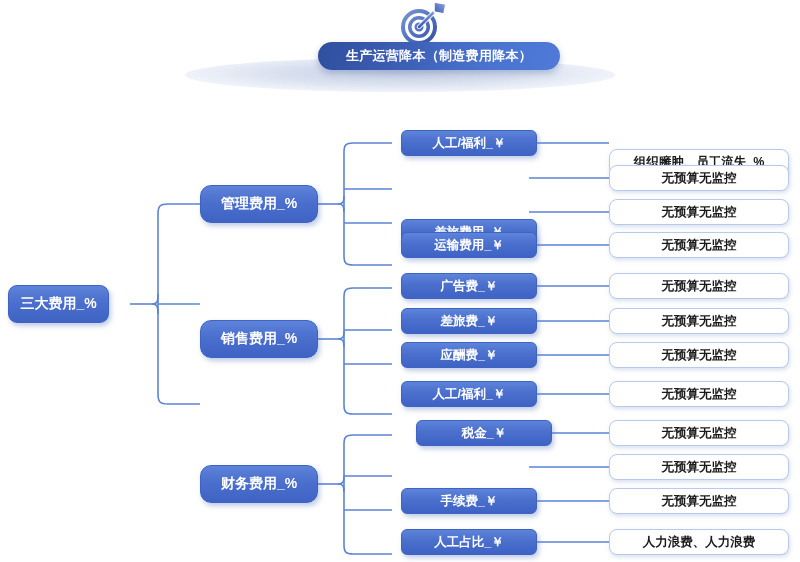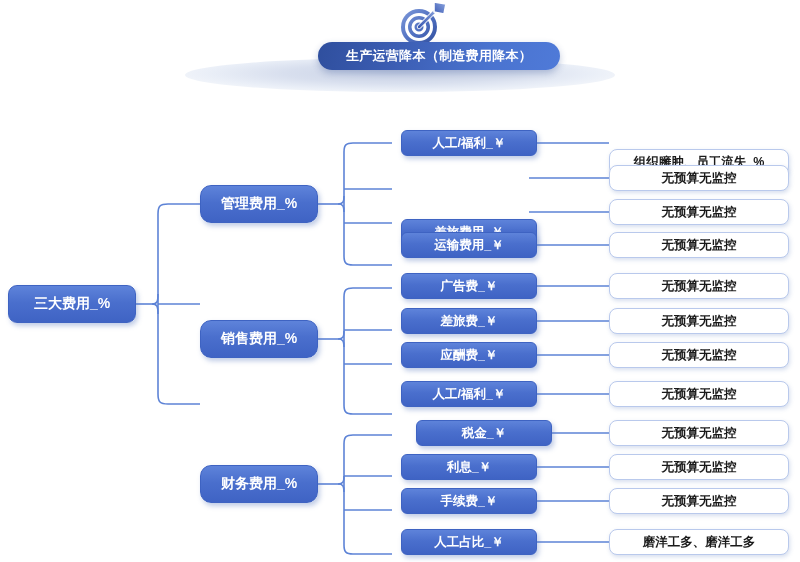--- a/index.html
+++ b/index.html
@@ -38,21 +38,21 @@
     position:absolute;display:flex;align-items:center;justify-content:center;
     box-sizing:border-box;white-space:nowrap;
   }
   .node-blue{
     background:linear-gradient(180deg,#5e83da 0%,#4a6fcd 45%,#3f63c4 100%);
     border:1px solid #3e63c2;
     color:#ffffff;font-weight:bold;
     box-shadow:2px 3px 5px rgba(90,120,190,.38);
   }
   .node-root{
-    left:8px;top:285px;width:128px;height:38px;border-radius:9px;font-size:14px;
+    left:8px;top:285px;width:101px;height:38px;border-radius:9px;font-size:14px;
   }
   .node-l2{
     width:118px;height:38px;border-radius:11px;font-size:14px;
   }
   .node-l3{
     width:136px;height:26px;border-radius:6px;font-size:12.5px;
   }
   .node-white{
     width:180px;height:26px;border-radius:8px;font-size:12.5px;
     background:#ffffff;border:1px solid #b9c9ec;color:#1a1a1a;font-weight:bold;
@@ -179,23 +179,20 @@
   <div class="node node-blue node-l3" style="left:401px;top:342px;">
     <span>应酬费_￥</span>
   </div>
   <div class="node node-blue node-l3" style="left:401px;top:381px;">
     <span>人工/福利_￥</span>
   </div>
 
   <div class="node node-blue node-l3" style="left:401px;top:420px;margin-left:15px;">
     <span>税金_￥</span>
   </div>
-  <div class="node node-blue node-l3" style="left:401px;top:454px;">
-    <span>利息_￥</span>
-  </div>
   <div class="node node-blue node-l3" style="left:401px;top:488px;">
     <span>手续费_￥</span>
   </div>
   <div class="node node-blue node-l3" style="left:401px;top:529px;">
     <span>人工占比_￥</span>
   </div>
 
   <div class="node node-white" style="left:609px;top:130px;margin-top:19px;">
     <span>组织臃肿、员工流失_%</span>
   </div>
@@ -225,16 +222,16 @@
   <div class="node node-white" style="left:609px;top:420px;">
     <span>无预算无监控</span>
   </div>
   <div class="node node-white" style="left:609px;top:454px;">
     <span>无预算无监控</span>
   </div>
   <div class="node node-white" style="left:609px;top:488px;">
     <span>无预算无监控</span>
   </div>
   <div class="node node-white" style="left:609px;top:529px;">
-    <span>磨洋工多、磨洋工多</span>
+    <span>人力浪费、人力浪费</span>
   </div>
 
 </div>
 
 </body></html>

